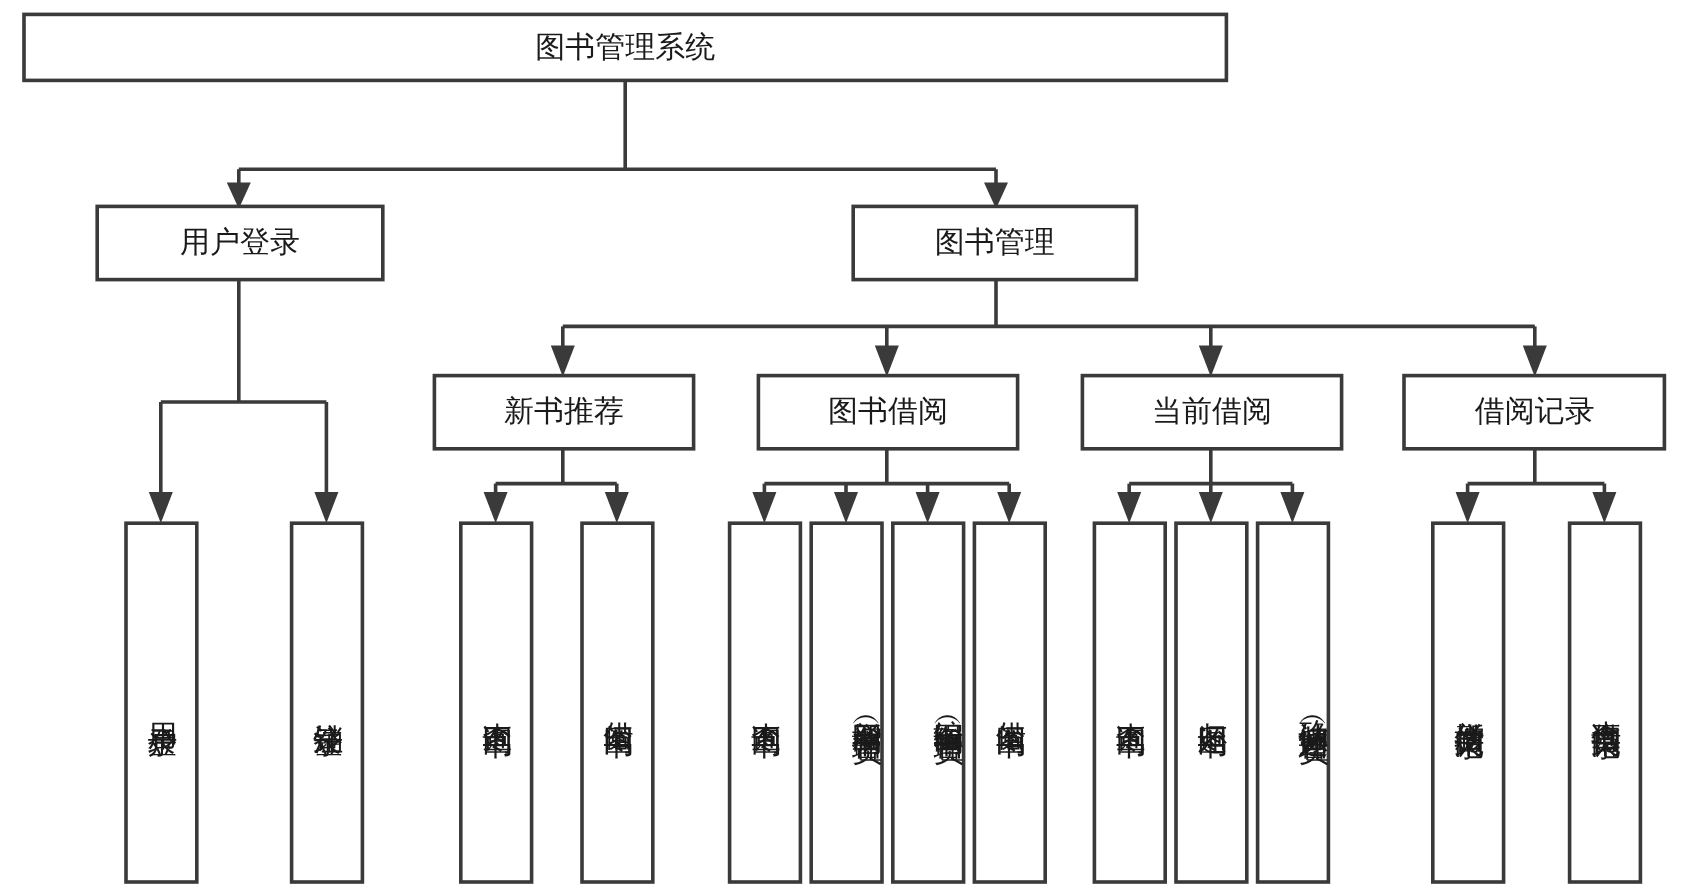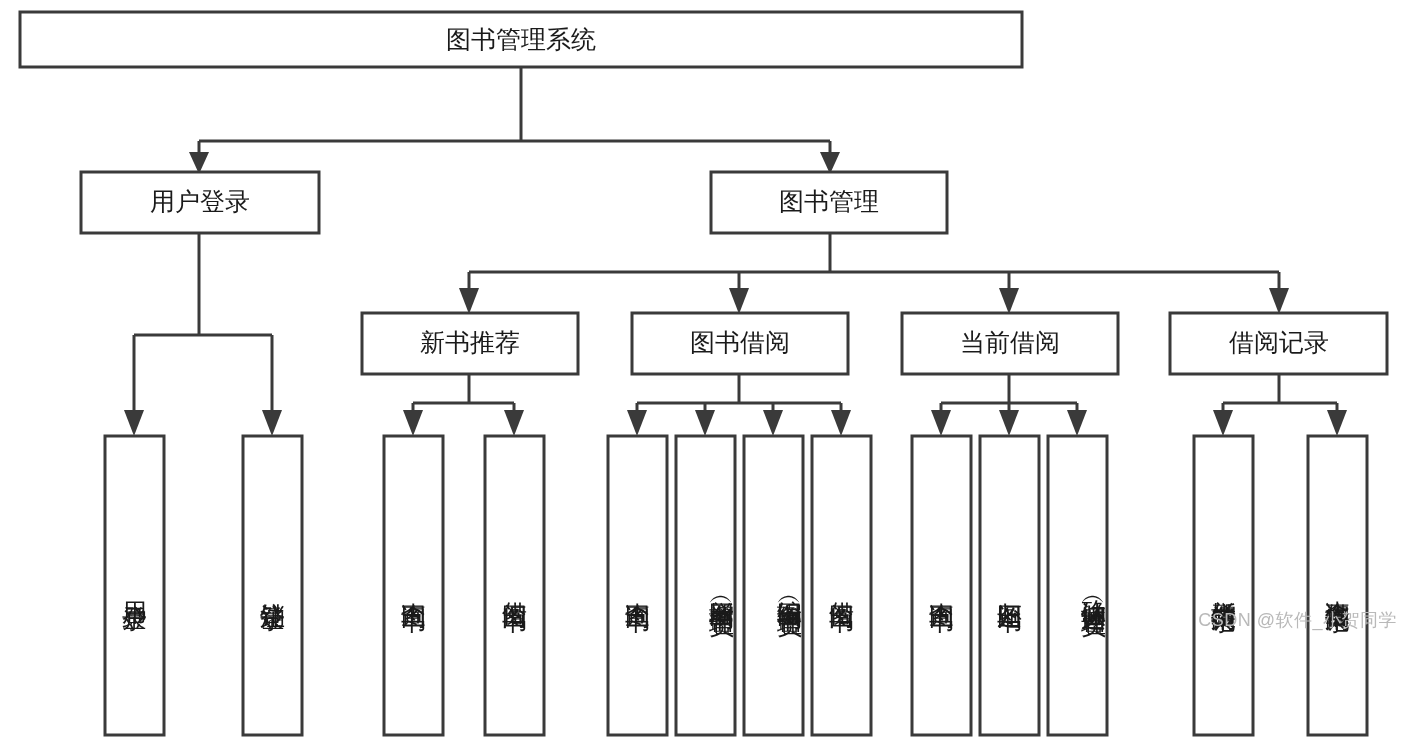--- a/index.html
+++ b/index.html
@@ -214,15 +214,14 @@
   <div class="vlabel" style="left:744px; top:436px; width:59px; height:299px; align-items:flex-start; padding-top:6px; box-sizing:border-box;">编辑图书（管理员）</div>
   <div class="vlabel" style="left:812px; top:436px; width:59px; height:299px;">借阅图书</div>
 
   <div class="vlabel" style="left:912px; top:436px; width:59px; height:299px;">查询图书</div>
   <div class="vlabel" style="left:980px; top:436px; width:59px; height:299px;">归还图书</div>
   <div class="vlabel" style="left:1048px; top:436px; width:59px; height:299px; align-items:flex-start; padding-top:6px; box-sizing:border-box;">确认归还（管理员）</div>
 
   <div class="vlabel" style="left:1194px; top:436px; width:59px; height:299px;">新增借阅记录</div>
   <div class="vlabel" style="left:1308px; top:436px; width:59px; height:299px;">查询借阅记录</div>
 
-  <div id="watermark">CSDN @软件_小贺同学</div>
 
 </div>
 
 </body></html>

